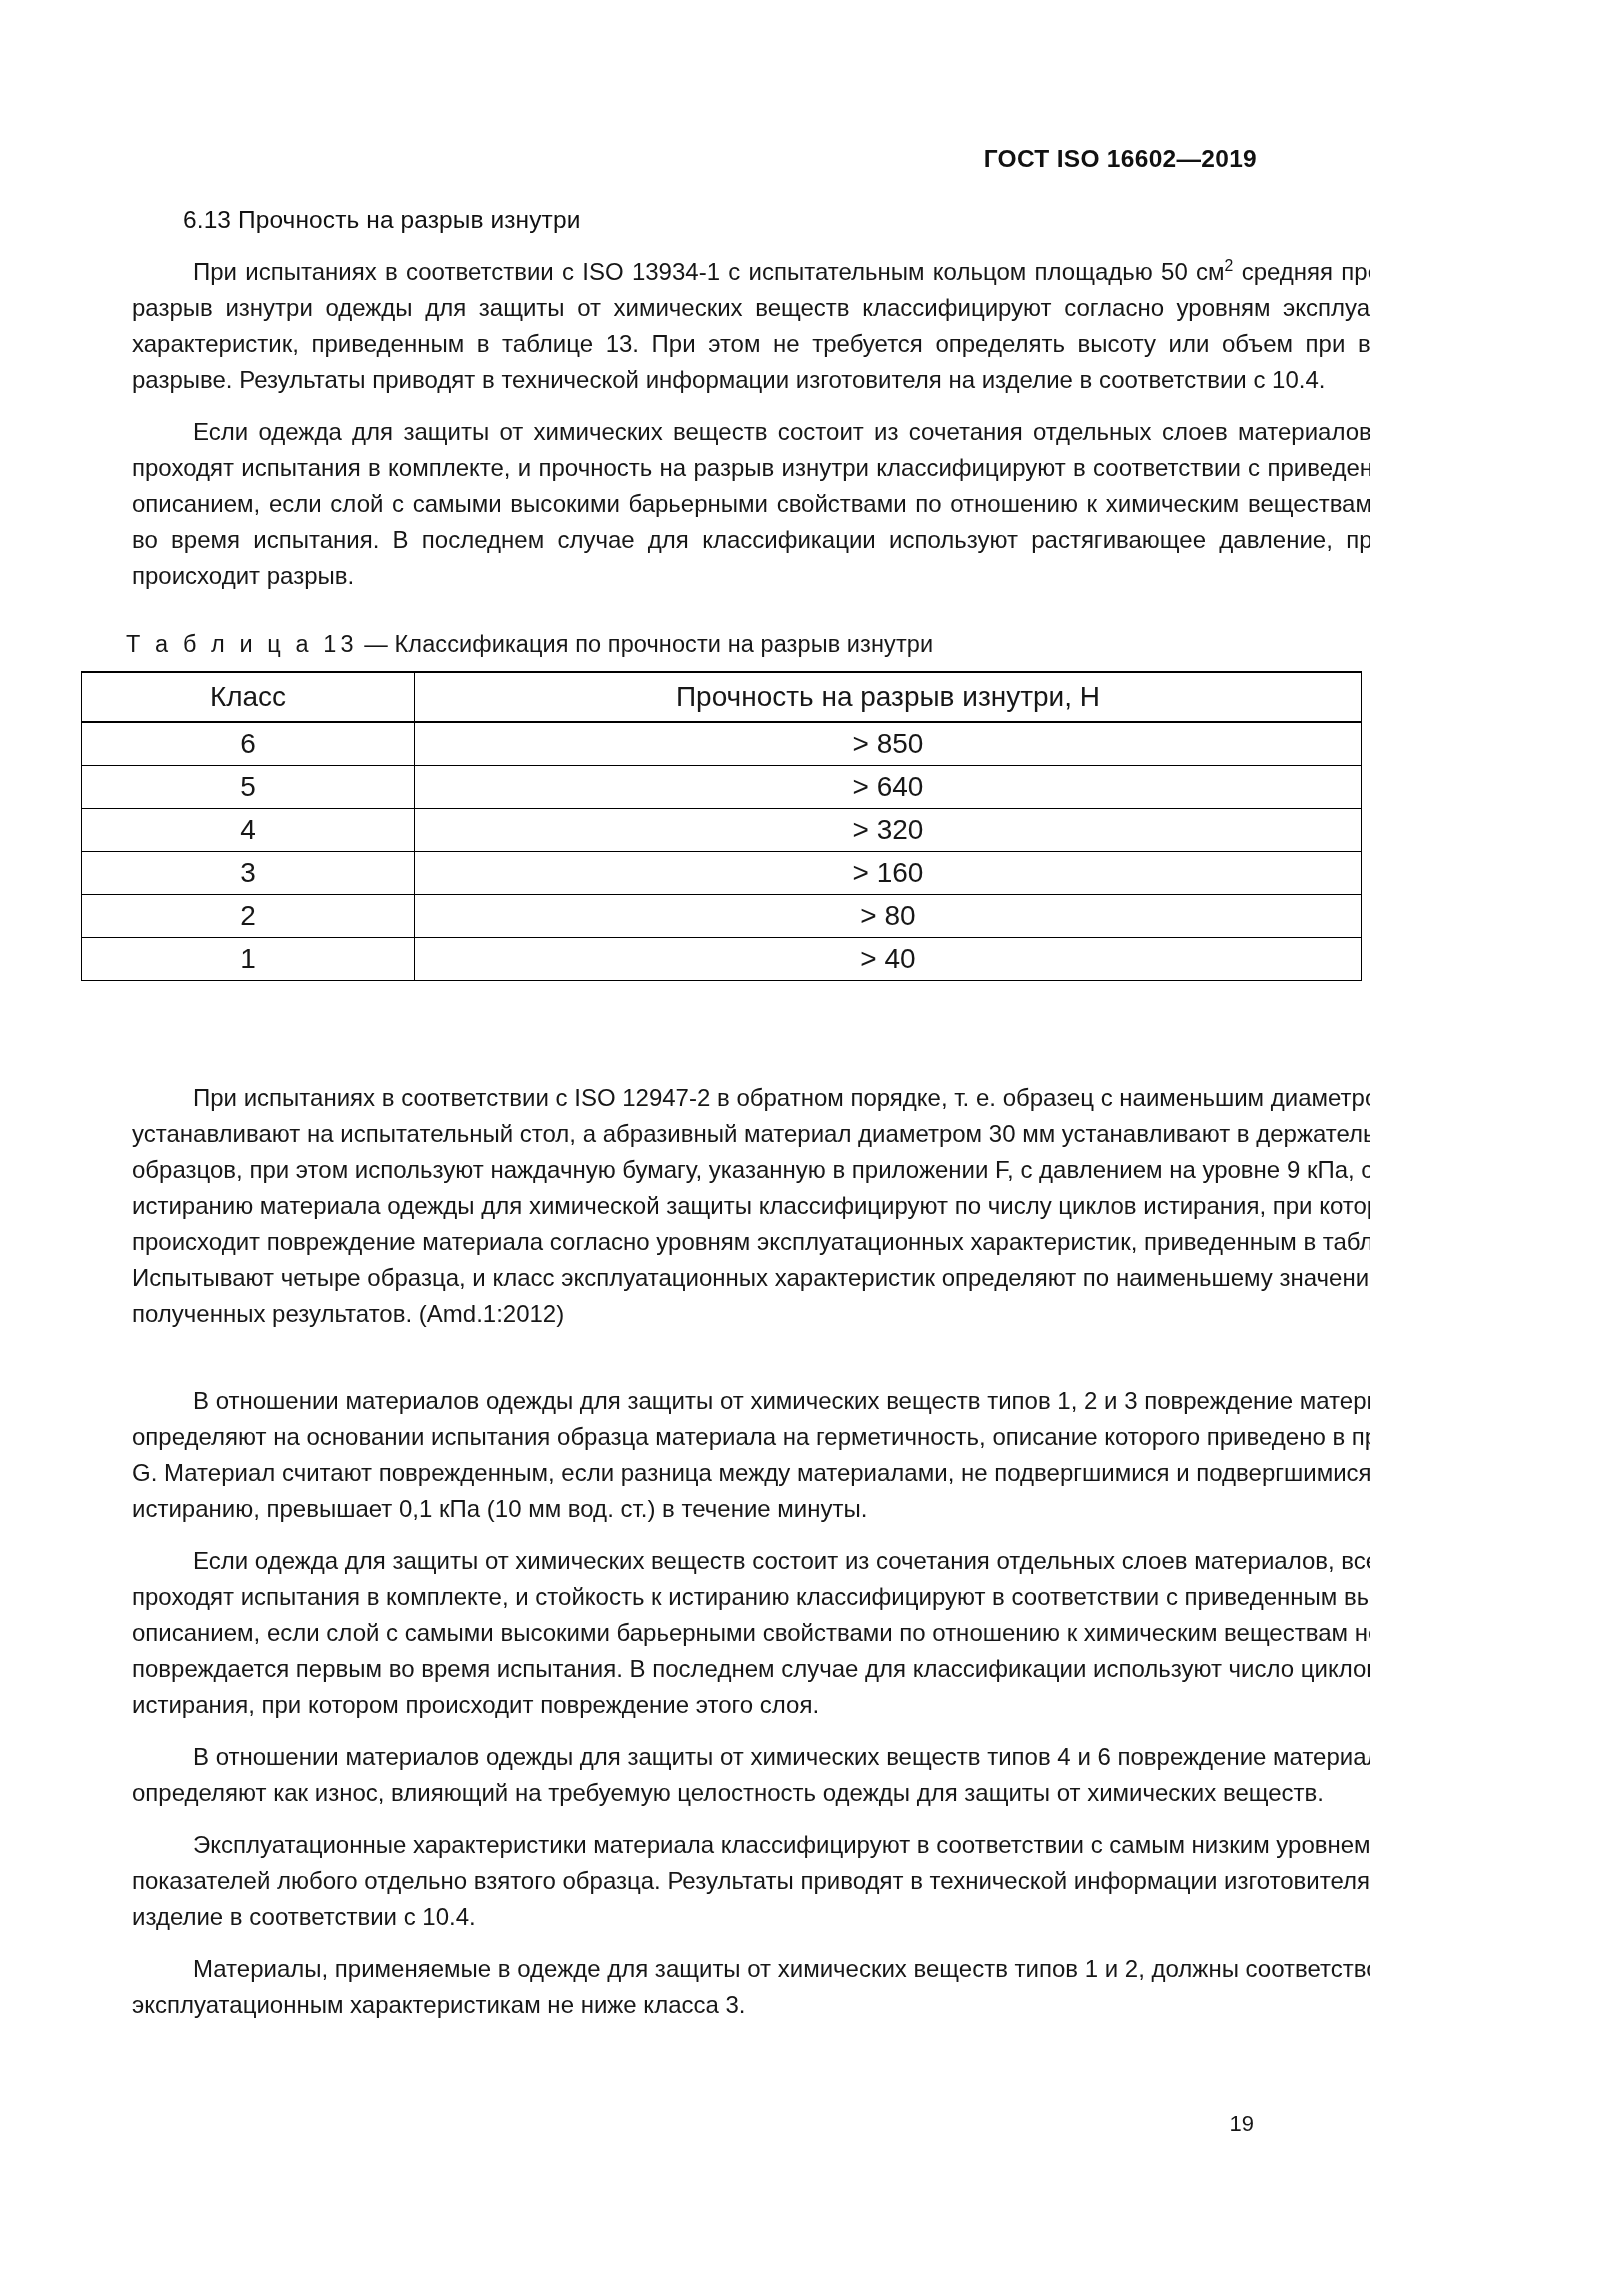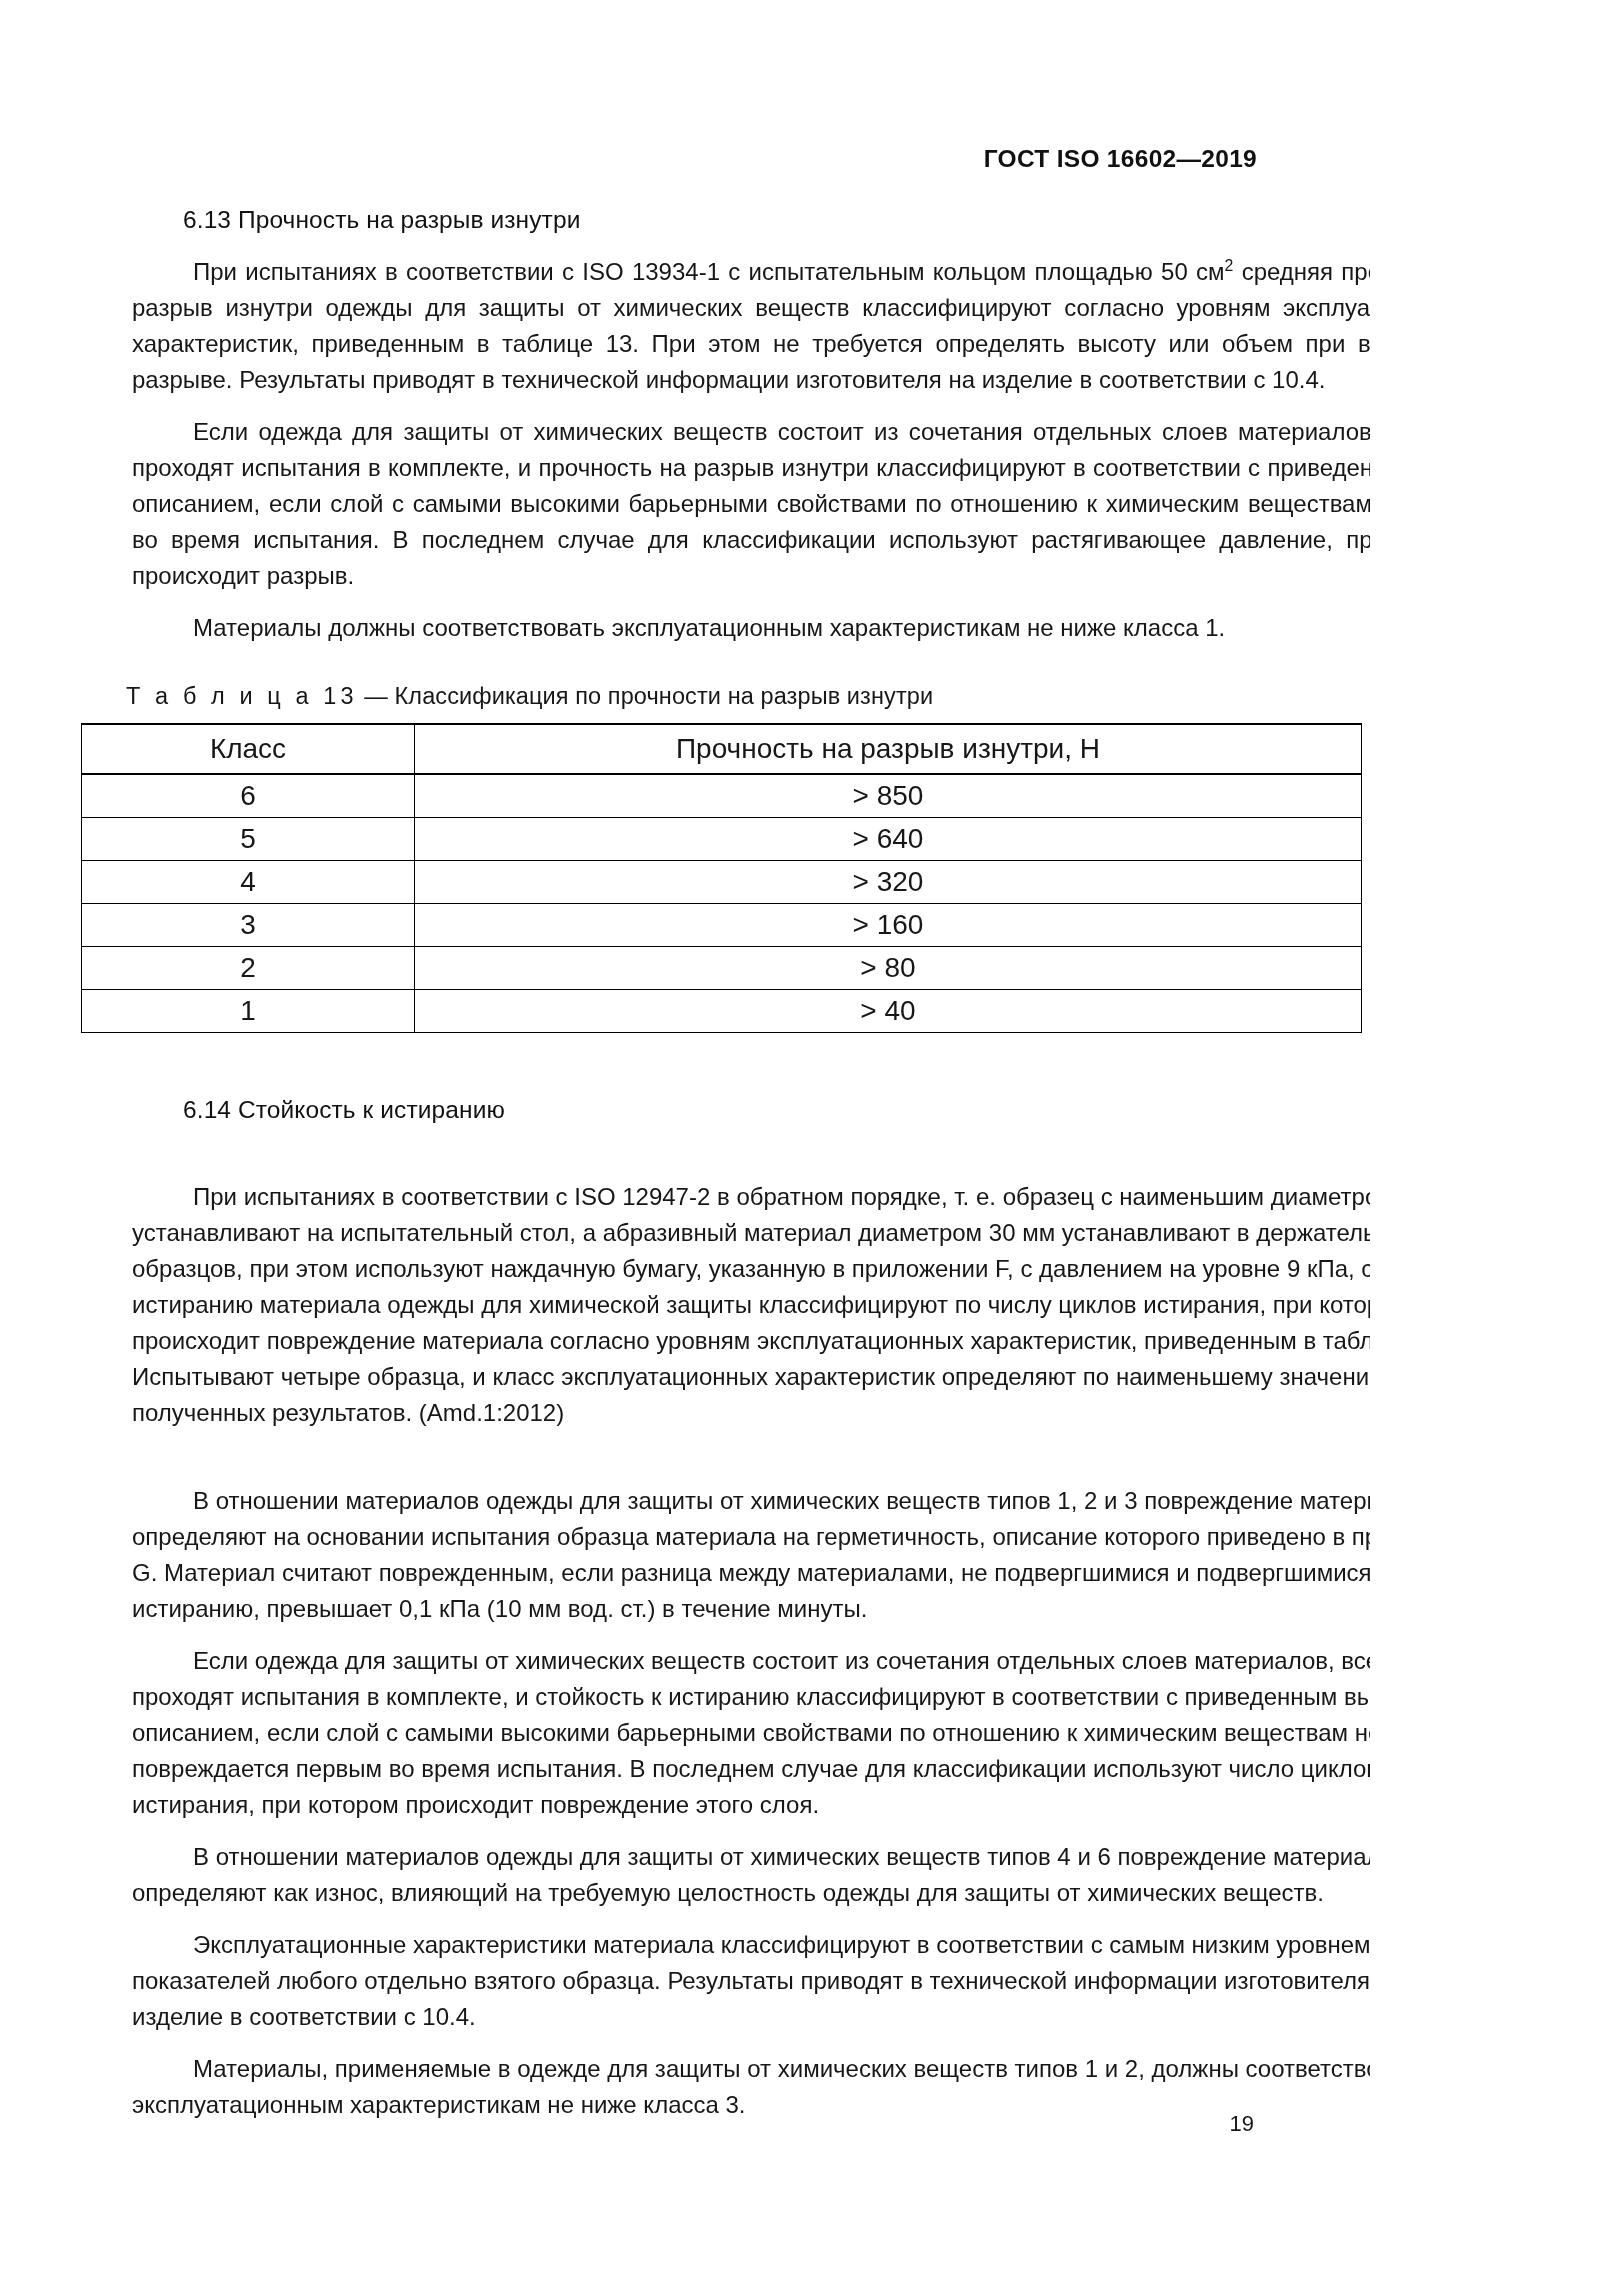--- a/index.html
+++ b/index.html
@@ -132,21 +132,20 @@
   </div>
 
   <div class="content">
 
     <h2 class="section-title">6.13 Прочность на разрыв изнутри</h2>
 
     <p class="body-text"><span>При испытаниях в соответствии с ISO 13934-1 с испытательным кольцом площадью 50 см</span><sup class="sup">2</sup><span> средняя прочность на разрыв изнутри одежды для защиты от химических веществ классифицируют согласно уровням эксплуатационных характеристик, приведенным в таблице 13. При этом не требуется определять высоту или объем при внутреннем разрыве. Результаты приводят в технической информации изготовителя на изделие в соответствии с 10.4.</span></p>
 
     <p class="body-text">Если одежда для защиты от химических веществ состоит из сочетания отдельных слоев материалов, все слои проходят испытания в комплекте, и прочность на разрыв изнутри классифицируют в соответствии с приведенным выше описанием, если слой с самыми высокими барьерными свойствами по отношению к химическим веществам не рвется во время испытания. В последнем случае для классификации используют растягивающее давление, при котором происходит разрыв.</p>
 
-    <p class="body-text last-line-natural">Материалы должны соответствовать эксплуатационным характеристикам не ниже класса 1.</p>
 
     <div class="table-caption">
       <span class="spaced">Т а б л и ц а  13</span><span> — </span><span>Классификация по прочности на разрыв изнутри</span>
     </div>
 
     <table class="cls-table">
       <colgroup>
           <col class="c1">
           <col class="c2">
         </colgroup>
@@ -178,21 +177,20 @@
           <td>&gt; 80</td>
         </tr>
         <tr>
           <td>1</td>
           <td>&gt; 40</td>
         </tr>
       </tbody>
     </table>
 
     <div class="gap-before-614"></div>
-    <h2 class="section-title">6.14 Стойкость к истиранию</h2>
 
     <div class="para-gap"></div>
     <p class="body-text last-line-natural">При испытаниях в соответствии с ISO 12947-2 в обратном порядке, т. е. образец с наименьшим диаметром 140 мм устанавливают на испытательный стол, а абразивный материал диаметром 30 мм устанавливают в держатель образцов, при этом используют наждачную бумагу, указанную в приложении F, с давлением на уровне 9 кПа, стойкость к истиранию материала одежды для химической защиты классифицируют по числу циклов истирания, при которых происходит повреждение материала согласно уровням эксплуатационных характеристик, приведенным в таблице 14. Испытывают четыре образца, и класс эксплуатационных характеристик определяют по наименьшему значению из полученных результатов. (Amd.1:2012)</p>
 
     <div class="para-gap"></div>
     <p class="body-text last-line-natural">В отношении материалов одежды для защиты от химических веществ типов 1, 2 и 3 повреждение материала определяют на основании испытания образца материала на герметичность, описание которого приведено в приложении G. Материал считают поврежденным, если разница между материалами, не подвергшимися и подвергшимися истиранию, превышает 0,1 кПа (10 мм вод. ст.) в течение минуты.</p>
 
     <p class="body-text last-line-natural">Если одежда для защиты от химических веществ состоит из сочетания отдельных слоев материалов, все слои проходят испытания в комплекте, и стойкость к истиранию классифицируют в соответствии с приведенным выше описанием, если слой с самыми высокими барьерными свойствами по отношению к химическим веществам не повреждается первым во время испытания. В последнем случае для классификации используют число циклов истирания, при котором происходит повреждение этого слоя.</p>
 
     <p class="body-text last-line-natural">В отношении материалов одежды для защиты от химических веществ типов 4 и 6 повреждение материала определяют как износ, влияющий на требуемую целостность одежды для защиты от химических веществ.</p>

